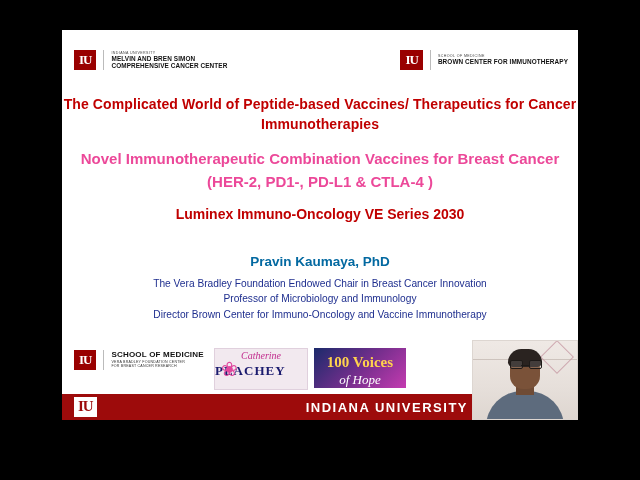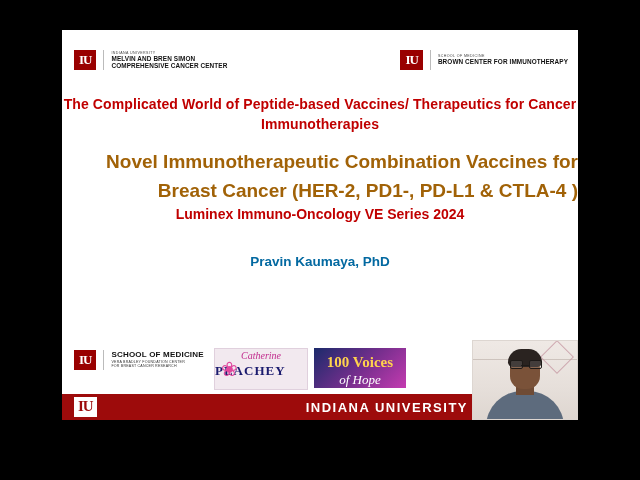--- a/index.html
+++ b/index.html
@@ -103,24 +103,24 @@
     font-weight: bold;
     font-size: 14px;
     line-height: 1.45;
     letter-spacing: 0.1px;
   }
 
   .title-2 {
     position: absolute;
     left: 0; right: 0;
     top: 118px;
-    text-align: right;
-    color: #a16207;
-    font-weight: bold;
-    font-size: 19px;
+    text-align: center;
+    color: #ec4899;
+    font-weight: bold;
+    font-size: 15px;
     line-height: 1.5;
   }
 
   .title-3 {
     position: absolute;
     left: 0; right: 0;
     top: 176px;
     text-align: center;
     color: #c00000;
     font-weight: bold;
@@ -407,24 +407,29 @@
         <div class="logo-text">
           <span class="l1">SCHOOL OF MEDICINE</span>
           <span class="l2">BROWN CENTER FOR IMMUNOTHERAPY</span>
         </div>
       </div>
 
     </div>
 
     <div class="title-1">The Complicated World of Peptide-based Vaccines/ Therapeutics for Cancer Immunotherapies</div>
     <div class="title-2">Novel Immunotherapeutic Combination Vaccines for Breast Cancer (HER-2, PD1-, PD-L1 &amp; CTLA-4 )</div>
-    <div class="title-3">Luminex Immuno-Oncology VE Series 2024</div>
+    <div class="title-3">Luminex Immuno-Oncology VE Series 2030</div>
 
     <div class="author">Pravin Kaumaya, PhD</div>
 
+    <div class="affil">
+      <div>The Vera Bradley Foundation Endowed Chair in Breast Cancer Innovation</div>
+      <div>Professor of Microbiology and Immunology</div>
+      <div>Director Brown Center for Immuno-Oncology and Vaccine Immunotherapy</div>
+    </div>
 
     <div class="bottom-logos">
 
       <div class="som-logo">
         <div class="iu-mark">IU</div>
         <div class="divider-v"></div>
         <div class="som-text">
           <span class="s1">SCHOOL OF MEDICINE</span>
           <span class="s2">VERA BRADLEY FOUNDATION CENTER</span>
           <span class="s3">FOR BREAST CANCER RESEARCH</span>

